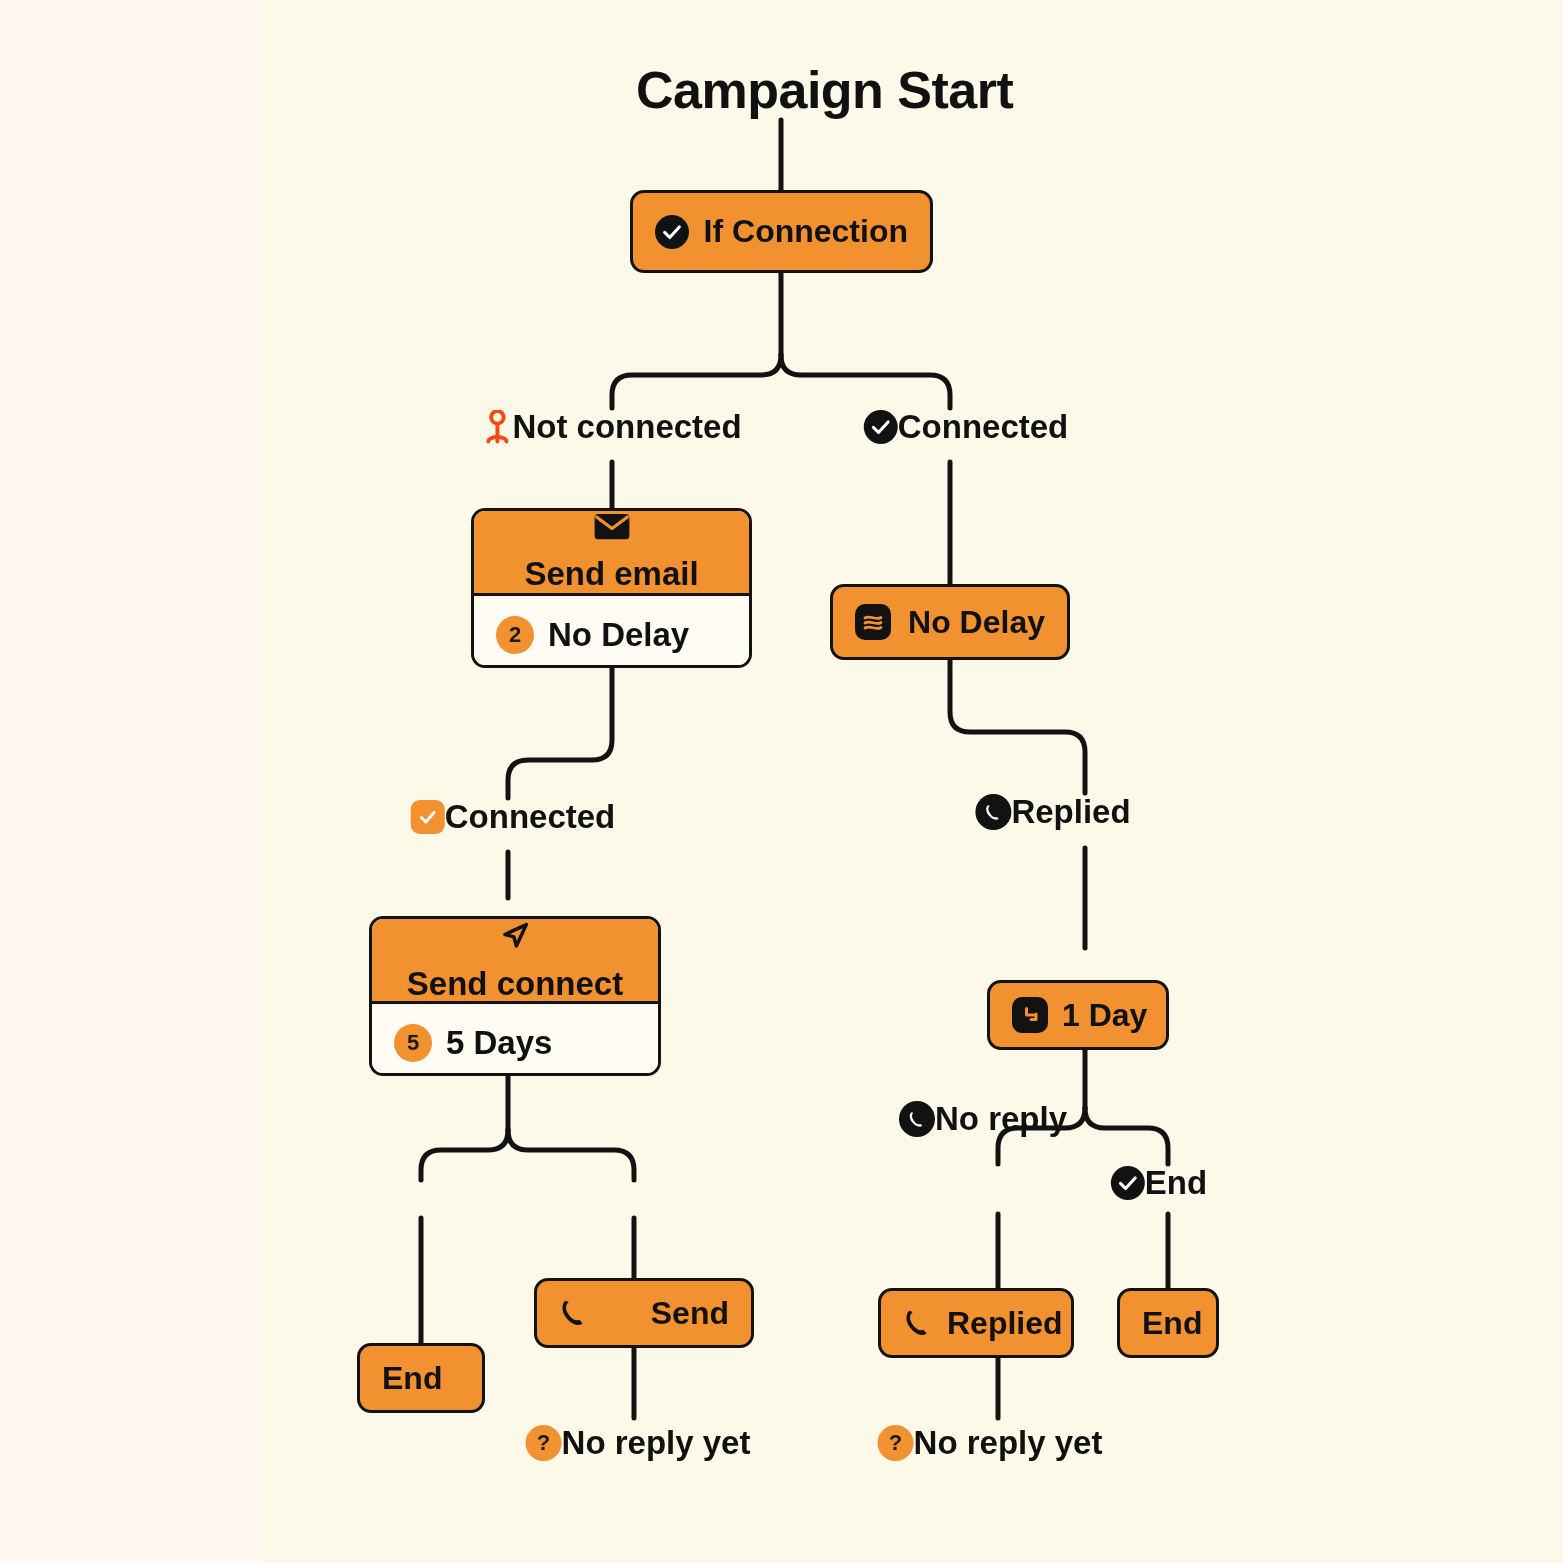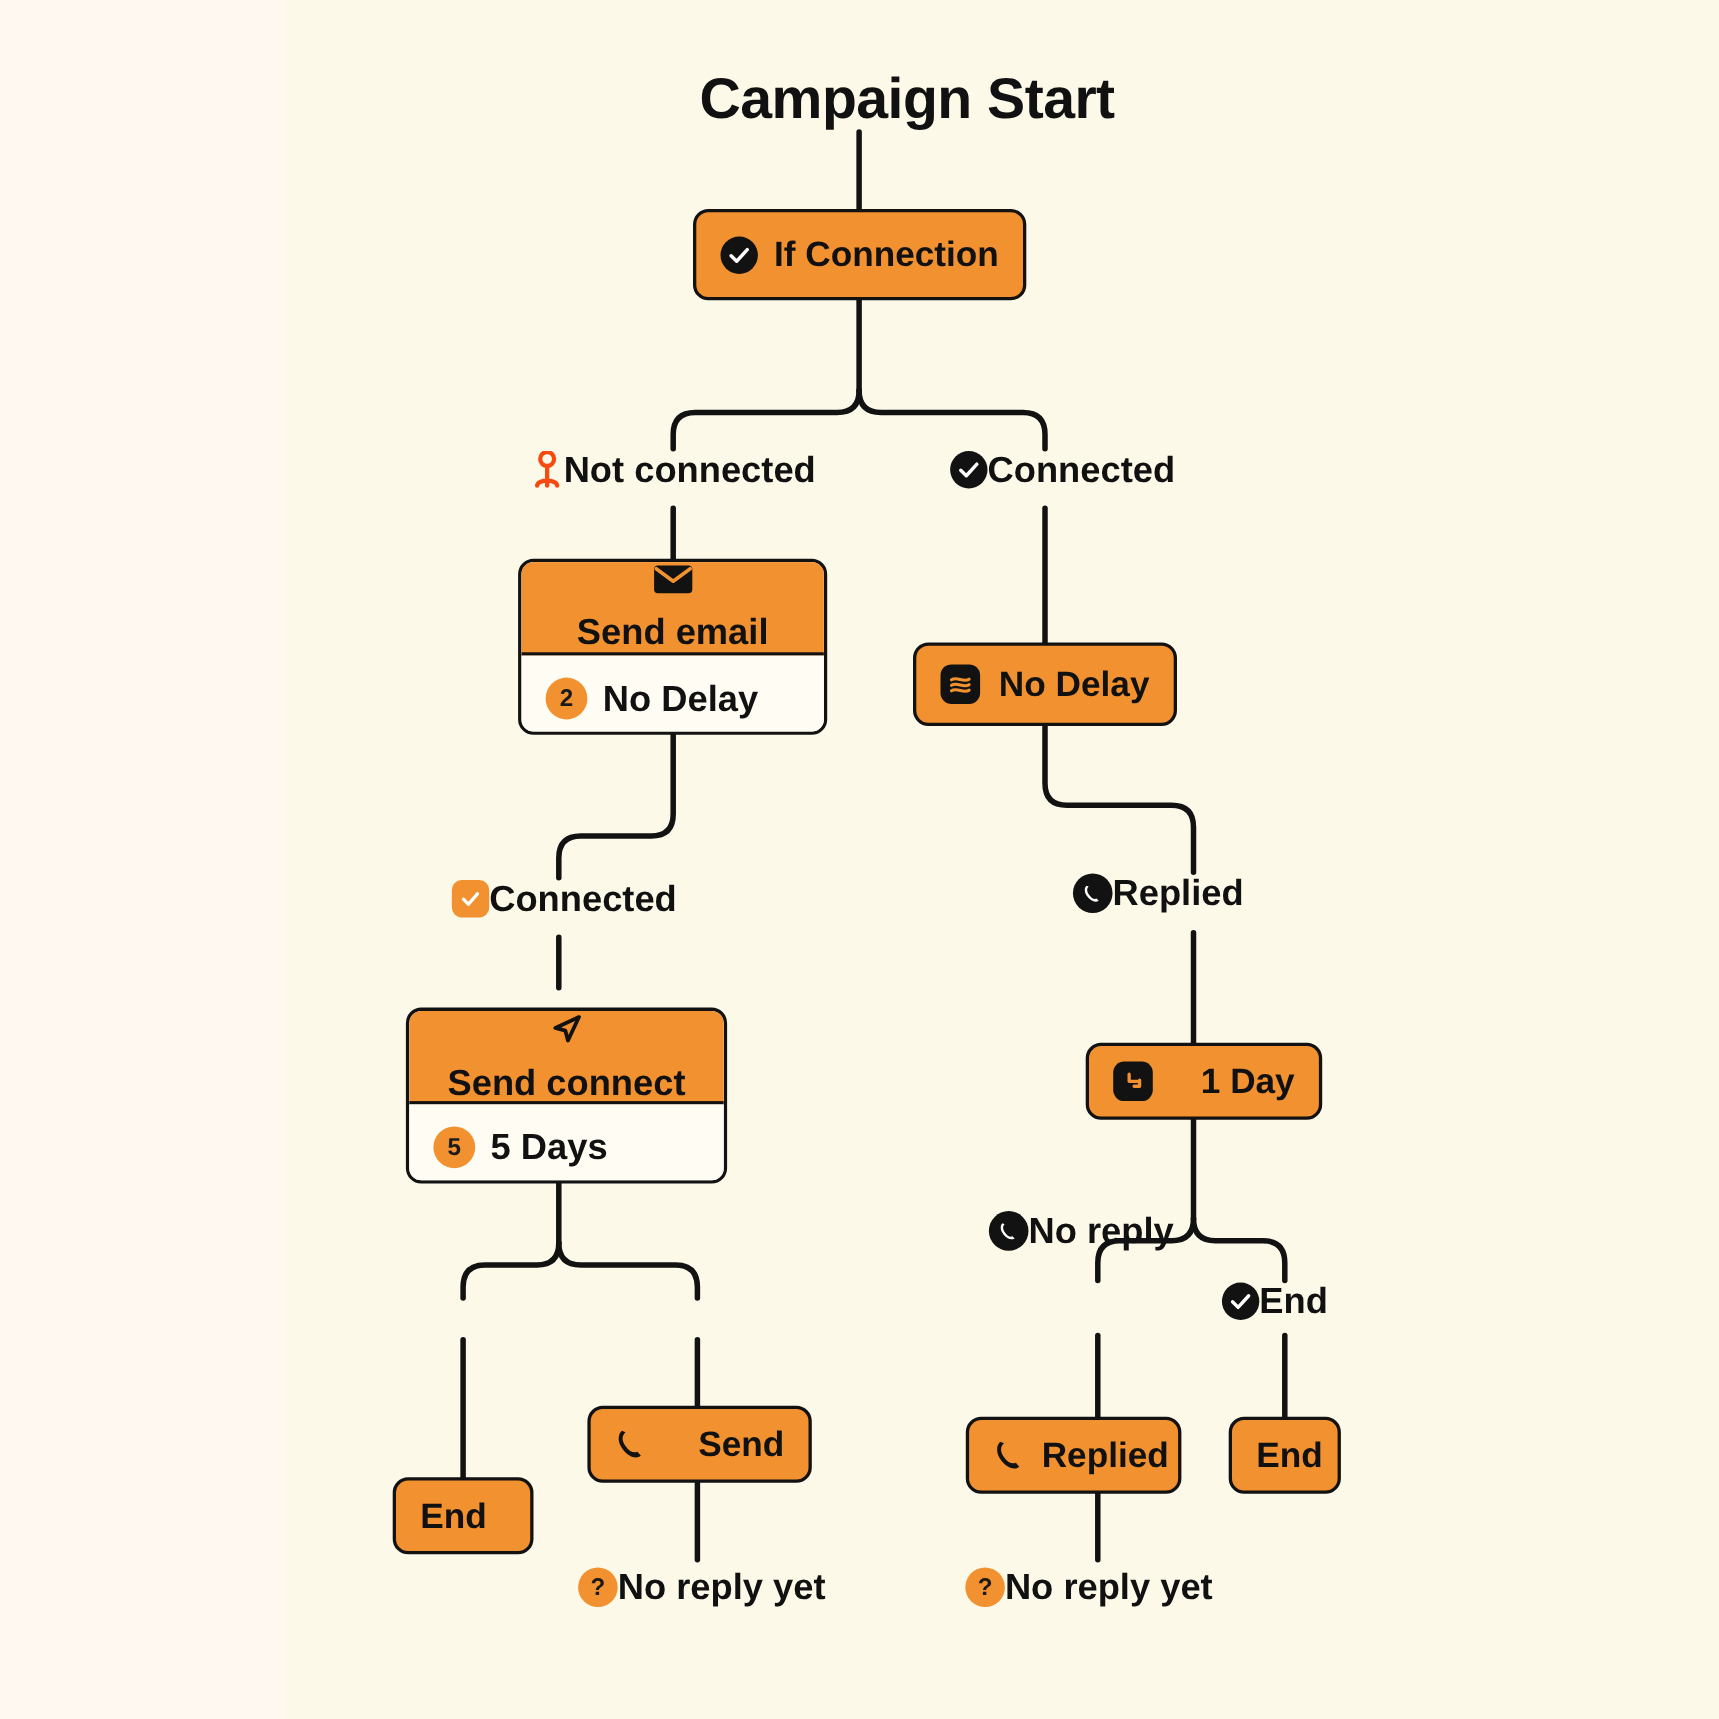--- a/index.html
+++ b/index.html
@@ -291,21 +291,21 @@
           </svg>
       </span>
       <span>Send connect</span>
     </div>
     <div class="card-body">
       <span class="ico ico-badge">5</span>
       <span>5 Days</span>
     </div>
   </div>
 
-  <div class="node" style="left:987px; top:948px; width:215px; height:70px;">
+  <div class="node" style="left:987px; top:980px; width:182px; height:70px;">
     <span class="ico ico-sq">
       <svg viewBox="0 0 24 24">
         <path d="M8.5 5.5 L8.5 12 L16 12" fill="none" stroke="#F2912F" stroke-width="3" stroke-linecap="round" stroke-linejoin="round"></path>
         <path d="M13 16.5 L18 16.5 L18 11" fill="none" stroke="#F2912F" stroke-width="3" stroke-linecap="round" stroke-linejoin="round"></path>
       </svg>
     </span>
     <span>1 Day</span>
   </div>
 
 
@@ -320,21 +320,21 @@
 
   <div class="branch center" style="left:1159px; top:1164px;">
     <span class="ico ico-circle-check">
       <svg viewBox="0 0 24 24">
           <path d="M4 12.5 L9.5 18 L20 6.5" fill="none" stroke="#FFFFFF" stroke-width="3.4" stroke-linecap="round" stroke-linejoin="round"></path>
         </svg>
     </span>
     <span>End</span>
   </div>
 
-  <div class="node" style="left:534px; top:1278px; width:204px; height:70px;">
+  <div class="node" style="left:534px; top:1278px; width:220px; height:70px;">
     <span class="ico ico-phone-solid">
       <svg viewBox="0 0 24 24">
           <path d="M7.8 3.2 C5.4 5.2 4.6 8.6 7.4 12.8 C10.2 17 13.6 18.8 16.4 17.4 L18.9 20.4 C15.1 23.2 9.6 20.8 5.8 15.8 C2 10.8 1.8 5.4 5 2.2 Z" fill="#121212"></path>
         </svg>
     </span>
     <span>Send</span>
   </div>
 
   <div class="node" style="left:357px; top:1343px; width:128px; height:70px;">
     <span>End</span>

